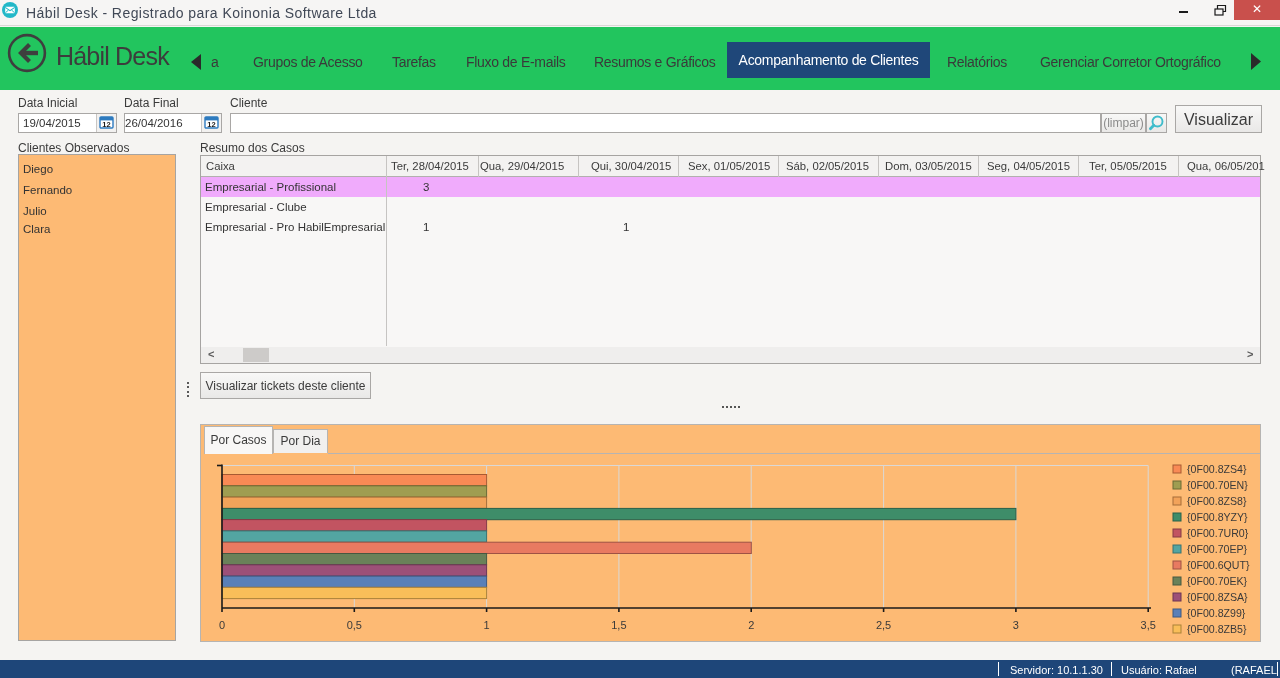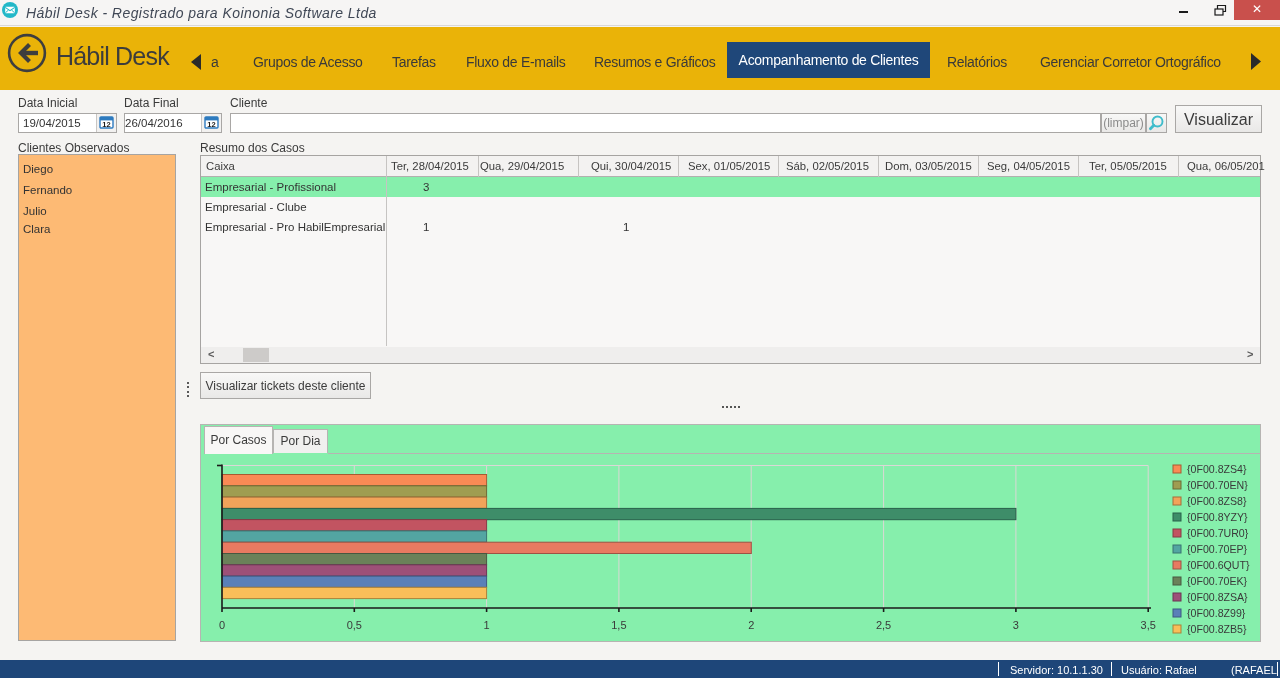--- a/index.html
+++ b/index.html
@@ -2,28 +2,28 @@
 <html><head>
 <meta charset="utf-8">
 <style>
 * { margin:0; padding:0; box-sizing:border-box; }
 html,body { width:1280px; height:678px; overflow:hidden; }
 body { font-family:"Liberation Sans", sans-serif; background:#F5F4F2; position:relative; color:#3B3B3B; }
 .abs { position:absolute; }
 
 
 #titlebar { left:0; top:0; width:1280px; height:26px; background:#F6F5F4; border-bottom:1px solid #DAD8D6; }
-#title-text { left:26px; top:5px; font-size:14px; color:#404856; letter-spacing:0.44px;font-style:italic; }
+#title-text { left:26px; top:5px; font-size:14px; color:#404856; letter-spacing:0.44px; }
 #btn-min { left:1167px; top:0; width:33px; height:20px; }
 #btn-min span { position:absolute; left:12px; top:11px; width:9px; height:2px; background:#1A1A1A; }
 #btn-restore { left:1200px; top:0; width:33px; height:20px; }
 #btn-close { left:1234px; top:0; width:46px; height:20px; background:#C9504C; color:#fff; text-align:center; font-size:12px; line-height:19px; }
 
 
-#navbar { left:0; top:27px; width:1280px; height:63px; background:#eab308; }
+#navbar { left:0; top:27px; width:1280px; height:63px; background:#22c55e; }
 #brand { left:56px; top:15px; font-size:25px; color:#3C3C3C; letter-spacing:-0.8px; }
 .tab { position:absolute; top:27px; font-size:14px; letter-spacing:-0.3px; color:#3A3A3A; white-space:nowrap; }
 #seltab { left:727px; top:15px; width:203px; height:36px; background:#1F4779; color:#FFFFFF; font-size:14px; letter-spacing:-0.3px; text-align:center; line-height:36px; }
 
 
 .flabel { position:absolute; font-size:12px; color:#3B3B3B;text-align:right; }
 .input { position:absolute; top:113px; height:20px; background:#FFFFFF; border:1px solid #A9A7A5; }
 .calbtn { position:absolute; top:114px; width:20px; height:18px; background:#F2F1F0; border-left:1px solid #C8C6C4; }
 .btn { position:absolute; background:linear-gradient(#F8F8F7,#E9E8E7); border:1px solid #A9A7A5; text-align:center; color:#3B3B3B; }
 #limpar { left:1101px; top:113px; width:45px; height:20px; font-size:12px; color:#8B8B8B; line-height:19px; }
@@ -46,21 +46,21 @@
 #hscroll { position:absolute; left:0; top:191px; width:1059px; height:16px; background:#EFEEED; }
 #hthumb { position:absolute; left:42px; top:1px; width:26px; height:14px; background:#CDCBC9; }
 .sarr { position:absolute; top:1px; font-size:11px; color:#5A5A5A; font-weight:bold; }
 
 
 .vdot { position:absolute; left:187px; width:2px; height:2px; background:#5A5A5A; }
 #tickets { left:200px; top:372px; width:171px; height:27px; font-size:12px; line-height:26px; }
 .hdot { position:absolute; top:406px; width:2px; height:2px; background:#555555; }
 
 
-#cpanel { left:200px; top:424px; width:1061px; height:218px; border:1px solid #B6B4B2; background:#86efac; }
+#cpanel { left:200px; top:424px; width:1061px; height:218px; border:1px solid #B6B4B2; background:#fdba74; }
 #tab1 { position:absolute; left:3px; top:1px; width:69px; height:28px; background:#F8F7F6; border:1px solid #B6B4B2; border-bottom:none; font-size:12px; text-align:center; line-height:26px; }
 #tab2 { position:absolute; left:72px; top:4px; width:55px; height:24px; background:#F1F0EF; border:1px solid #B6B4B2; border-bottom:none; font-size:12px; text-align:center; line-height:23px; }
 #tabline { position:absolute; left:127px; top:28px; width:932px; height:1px; background:#B6B4B2; }
 </style>
 </head>
 <body>
 
 <div class="abs" id="titlebar">
   <svg class="abs" style="left:2px; top:2px" width="16" height="16" viewBox="0 0 16 16">
     <circle cx="8" cy="8" r="8" fill="#22B8C8"></circle>
@@ -160,21 +160,21 @@
     <div class="hsep" style="left:185px"></div>
     <div class="hsep" style="left:277px"></div>
     <div class="hsep" style="left:377px"></div>
     <div class="hsep" style="left:477px"></div>
     <div class="hsep" style="left:577px"></div>
     <div class="hsep" style="left:677px"></div>
     <div class="hsep" style="left:777px"></div>
     <div class="hsep" style="left:877px"></div>
     <div class="hsep" style="left:977px"></div>
   </div>
-  <div class="grow" style="top:21px; background:#86efac">
+  <div class="grow" style="top:21px; background:#f0abfc">
     <div class="gtext">Empresarial - Profissional</div>
     <div class="gnum" style="left:222px">3</div>
   </div>
   <div class="grow" style="top:41px">
     <div class="gtext">Empresarial - Clube</div>
   </div>
   <div class="grow" style="top:61px">
     <div class="gtext">Empresarial - Pro HabilEmpresarial</div>
     <div class="gnum" style="left:222px">1</div>
     <div class="gnum" style="left:422px">1</div>

